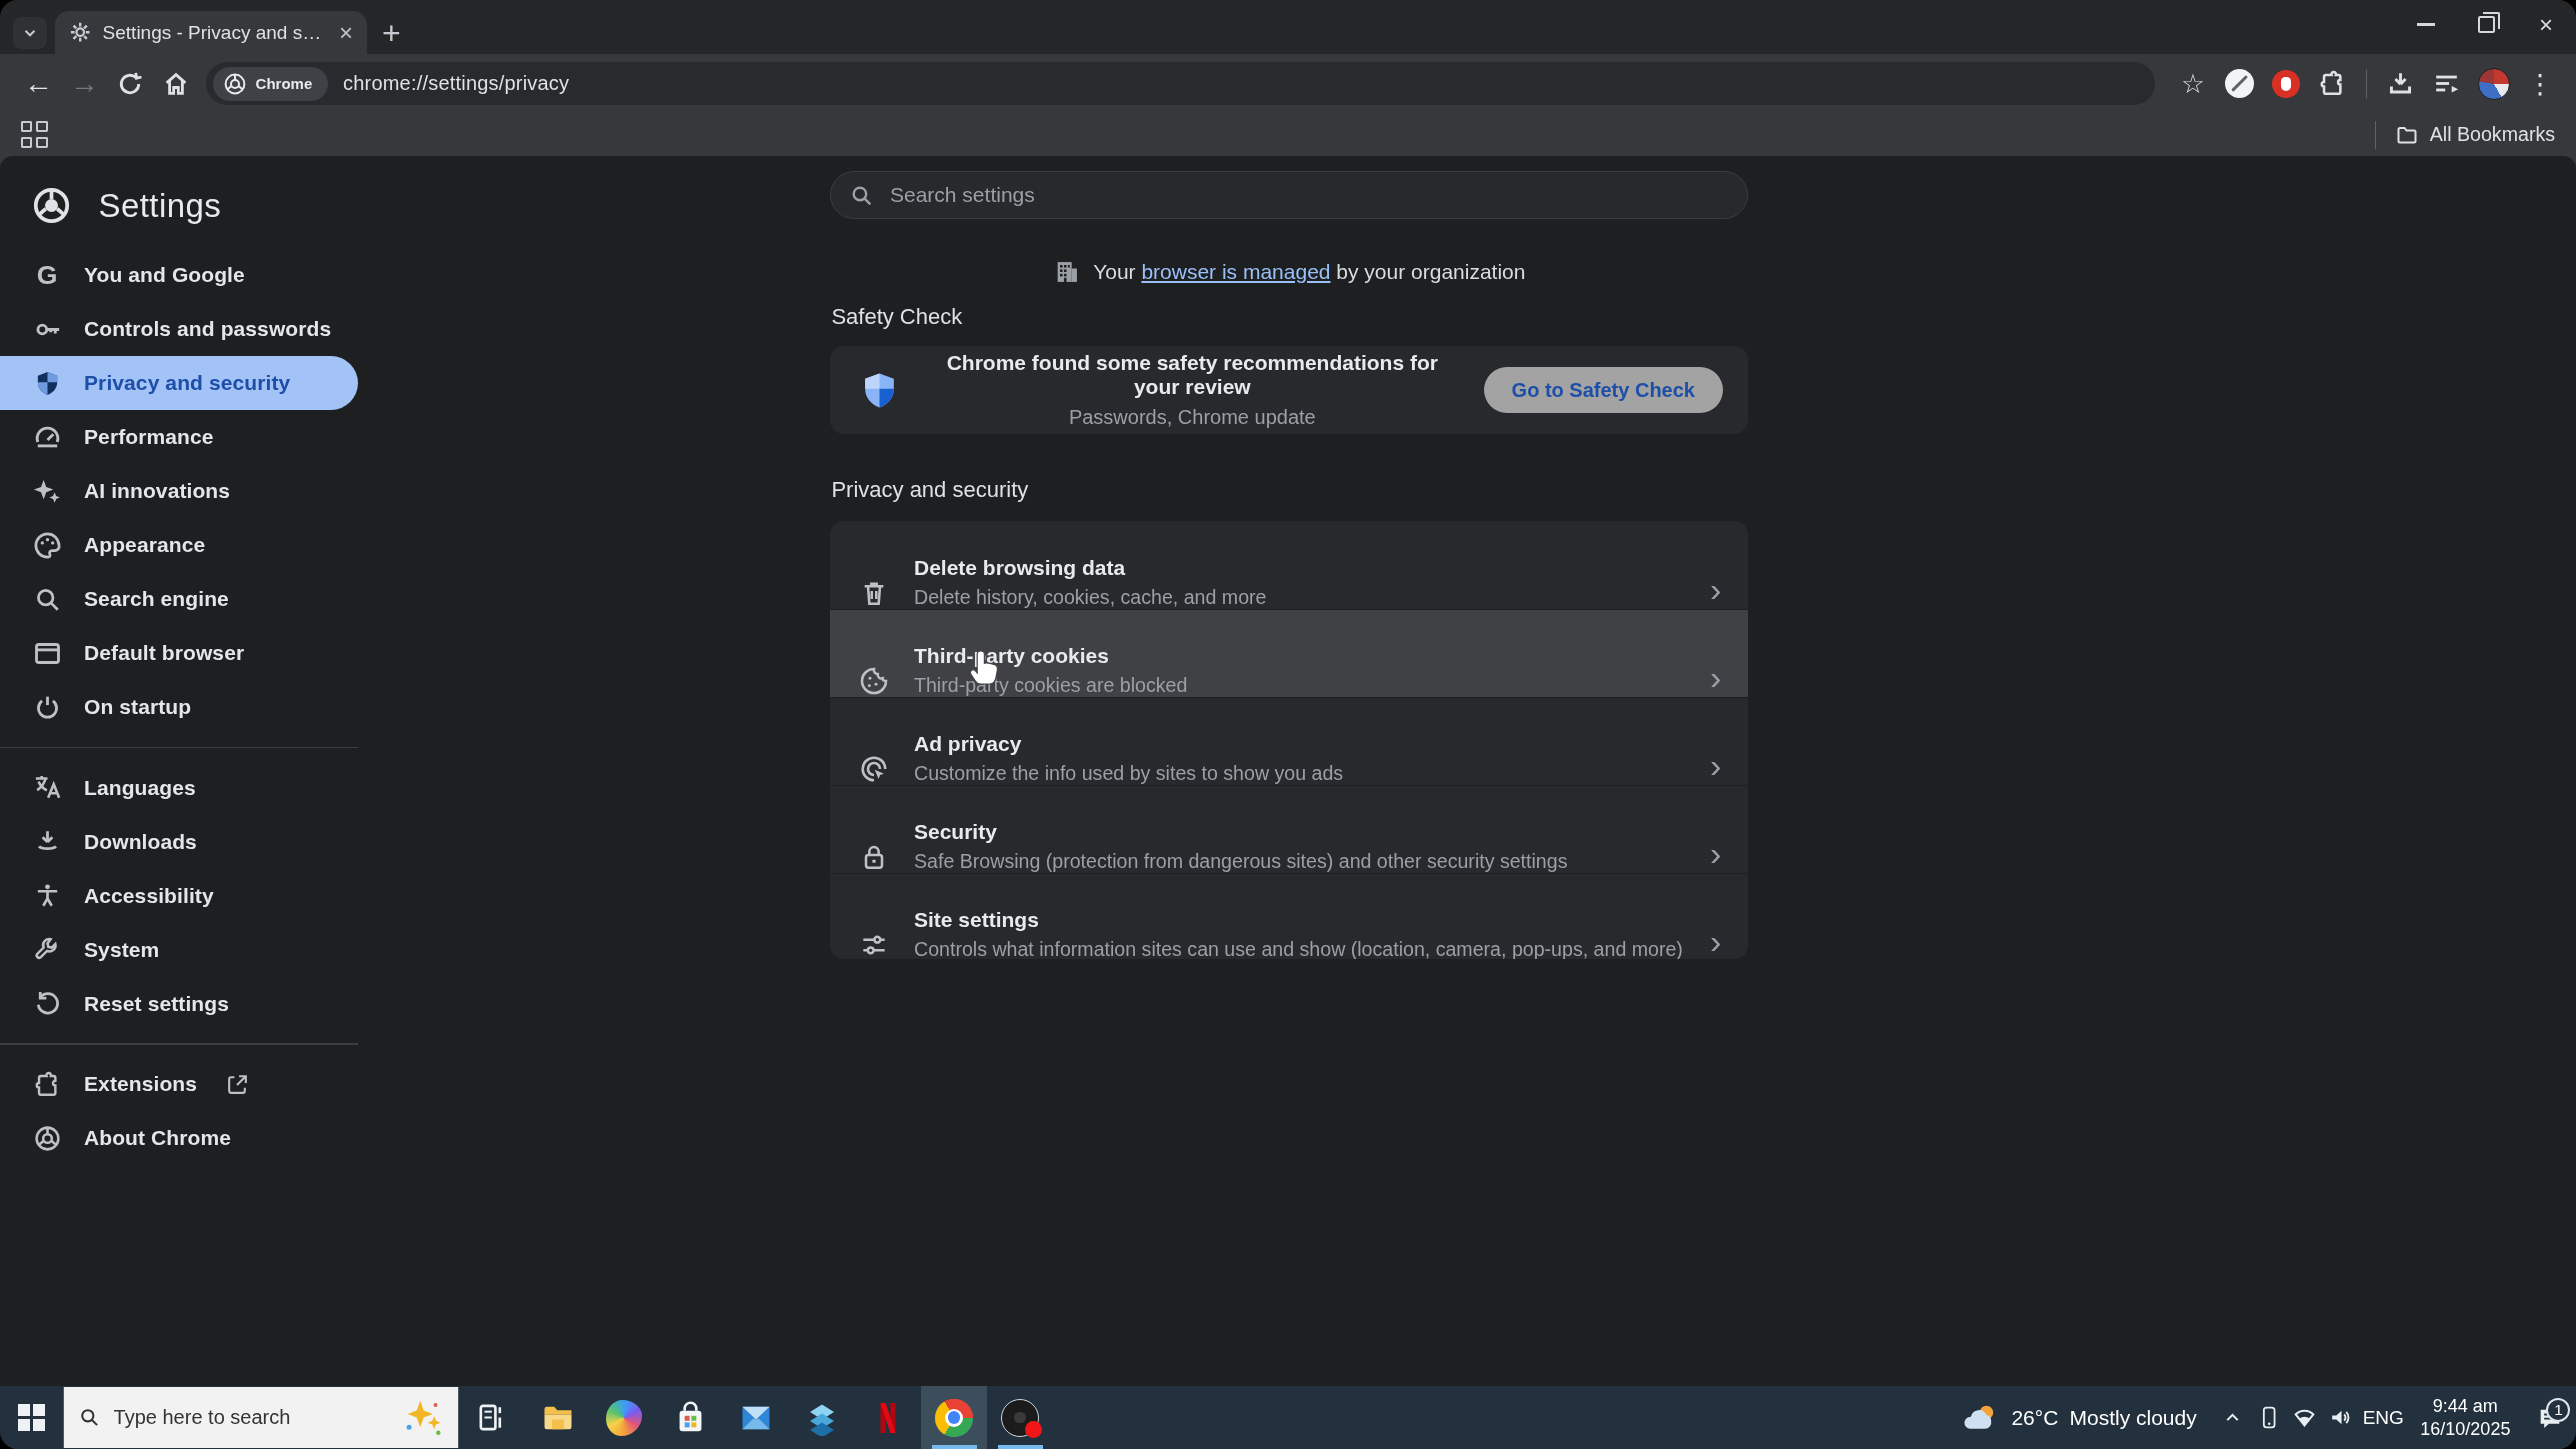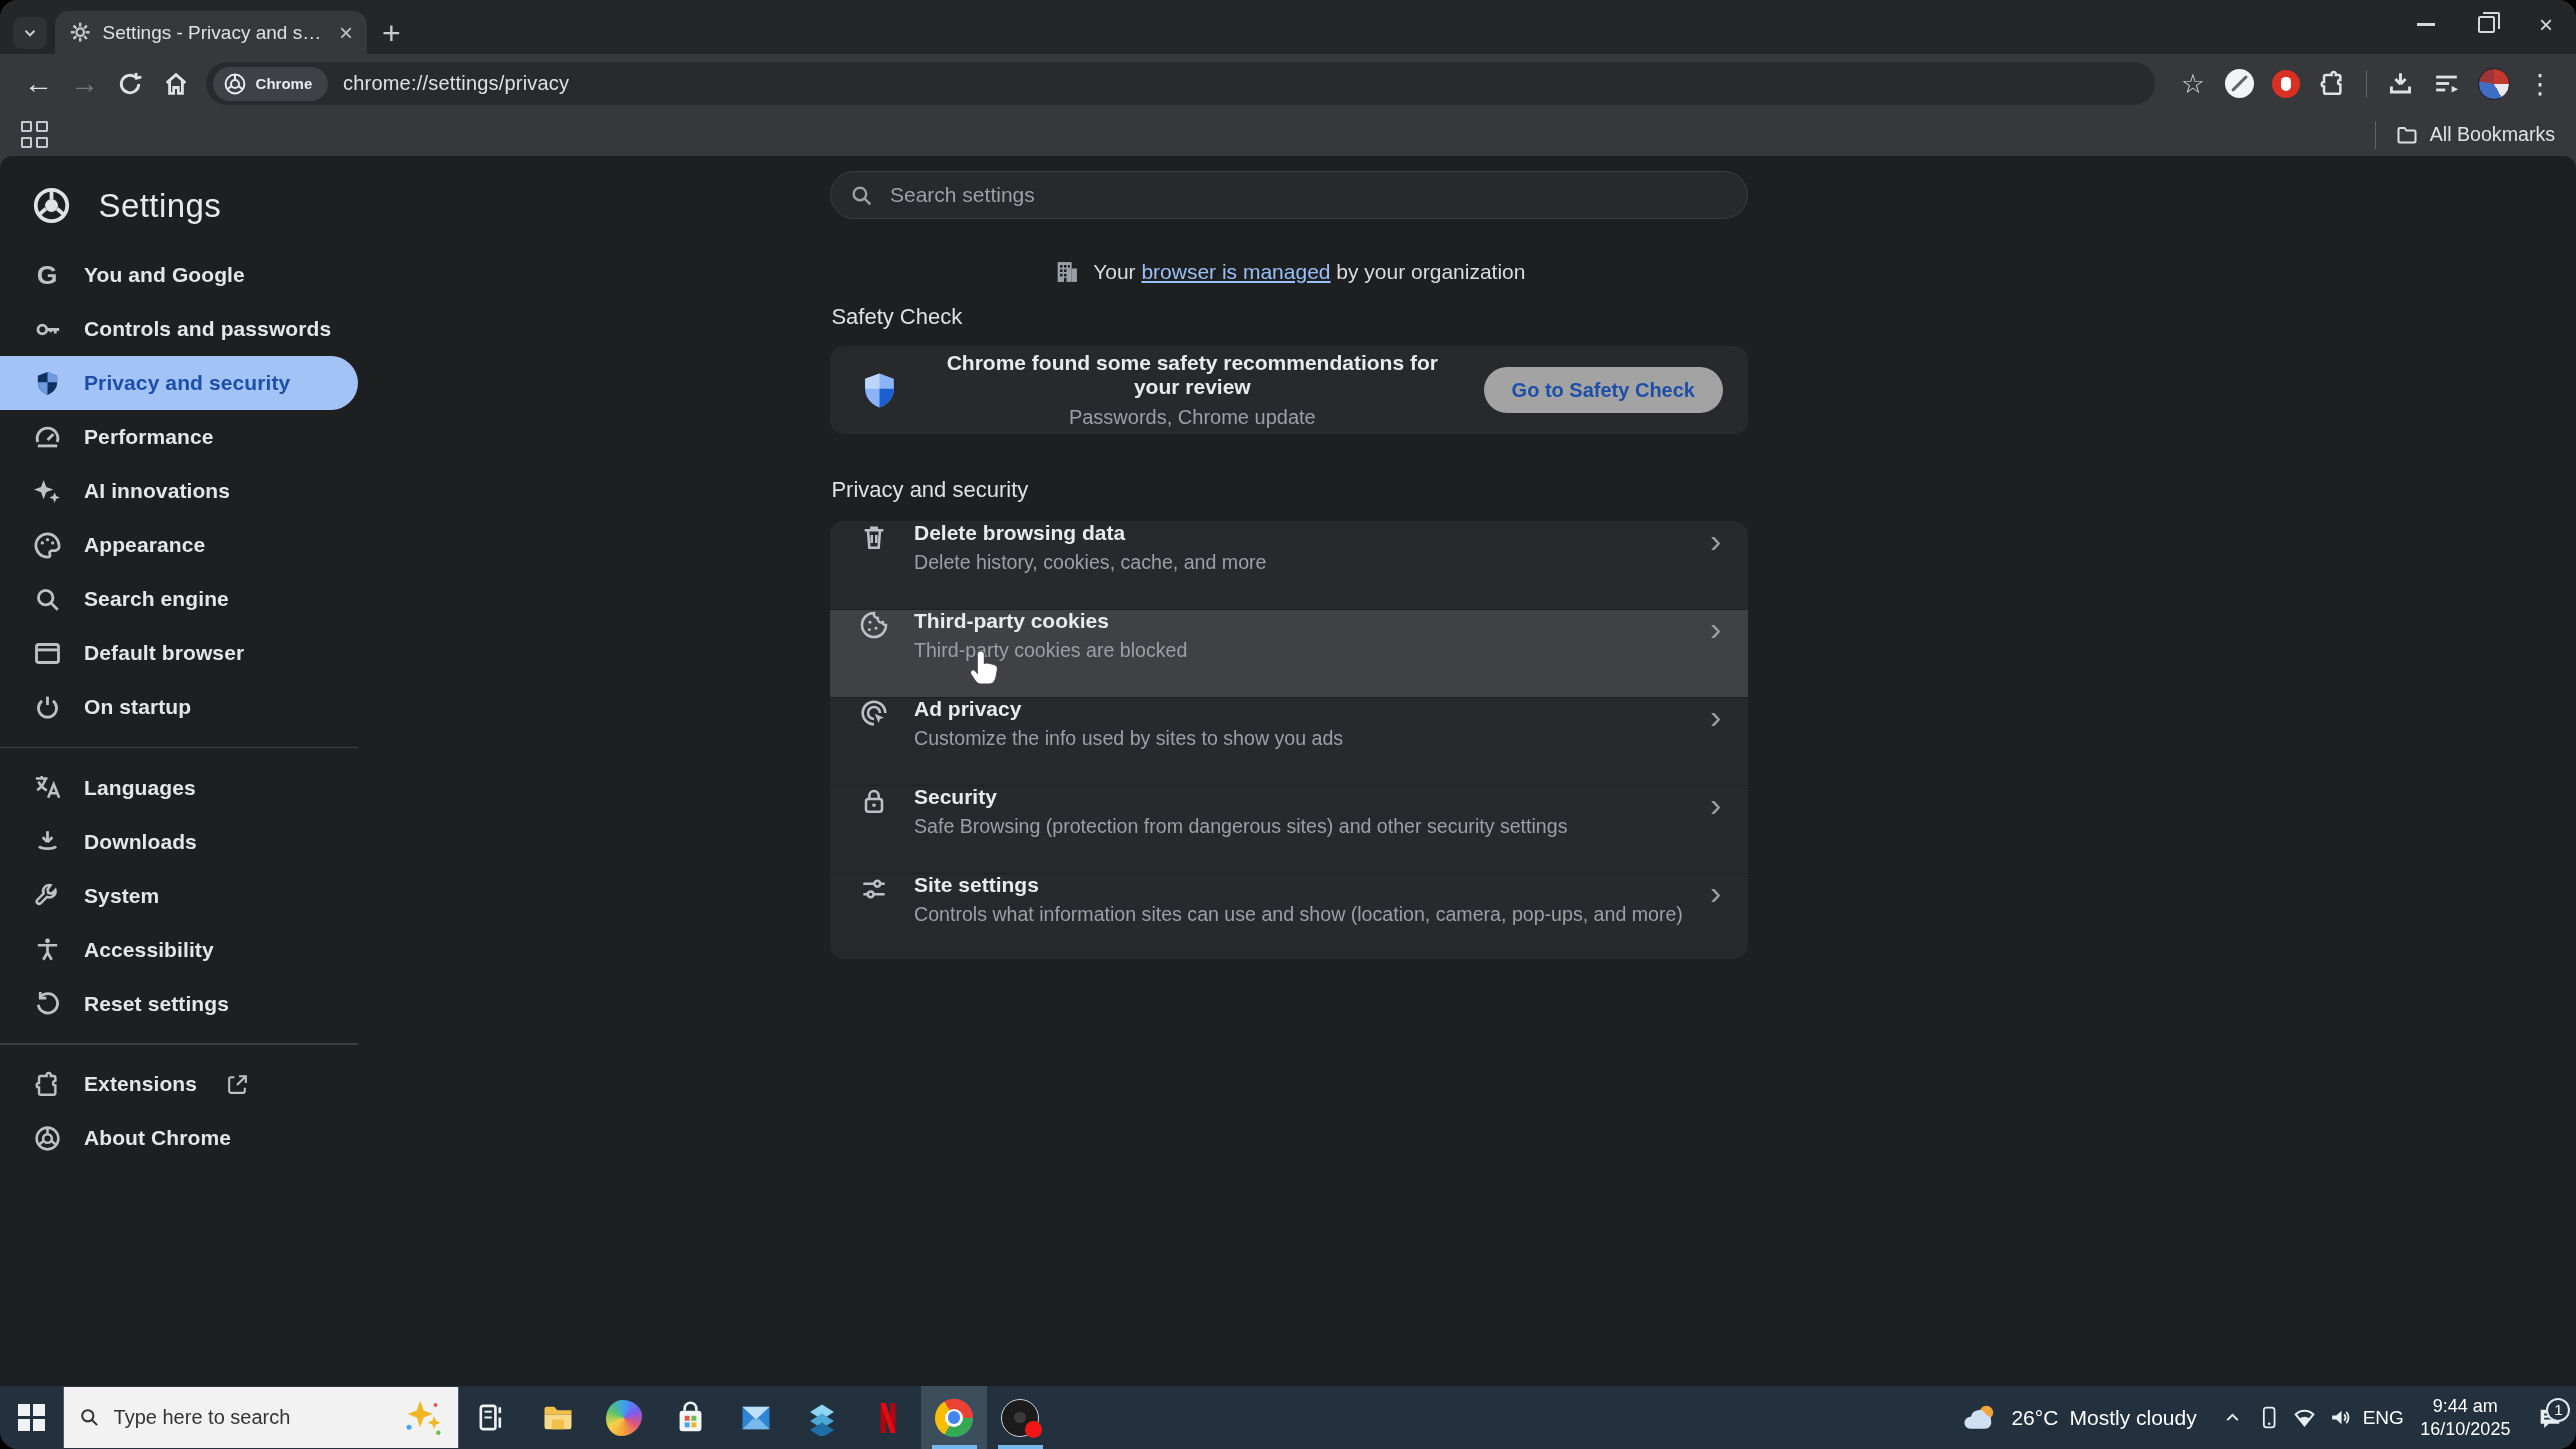--- a/index.html
+++ b/index.html
@@ -75,21 +75,21 @@
   .h-safety{top:148px;}
   .h-privacy{top:321px;}
   .card{position:absolute;left:0;width:918px;background:#28292c;border-radius:14px;}
   .card-safety{top:190px;height:88px;display:flex;align-items:center;padding:0 25px 0 28px;gap:25px;}
   .sc-text{flex:1;text-align:center;}
   .sc-title{color:#e8eaed;font-size:21px;font-weight:700;margin-bottom:7px;}
   .sc-sub{color:#9aa0a6;font-size:20px;}
   .tonalbtn{height:46px;padding:0 28px;border-radius:23px;background:#a3a3a3;color:#1d4fa8;font-size:20px;font-weight:700;
     display:flex;align-items:center;border:none;}
   .card-privacy{top:365px;height:438px;overflow:hidden;}
-  .prow{height:88px;display:flex;align-items:flex-start;padding:0 21px 0 28px;gap:24px;position:relative;}
+  .prow{height:88px;display:flex;align-items:flex-end;padding:0 21px 0 28px;gap:24px;position:relative;}
   .prow + .prow:before{content:"";position:absolute;left:0;right:0;top:0;height:0.7px;background:#1e1f21;}
   .prow.hovered{background:#404145;}
   .pr-text{flex:1;}
   .pr-title{color:#e8eaed;font-size:21px;font-weight:600;margin-bottom:6.3px;}
   .pr-sub{color:#9aa0a6;font-size:19.6px;}
   .chev{color:#9aa0a6;font-size:34px;font-weight:400;padding-right:5.6px;}
 
   .cursor{position:absolute;left:967px;top:645px;width:36px;height:42px;z-index:50;}
 
   
@@ -360,34 +360,34 @@
                   <path d="M12 3.5 v9 m0 0 l-4-4 m4 4 l4-4" fill="none" stroke="#bdc1c6" stroke-width="2.3"></path>
                   <path d="M5 16 c2 2.5 12 2.5 14 0" fill="none" stroke="#bdc1c6" stroke-width="2.3"></path>
                 </svg>
           </span>
           <span class="slabel">Downloads</span>
         </div>
 
         <div class="sitem">
           <span class="sic">
             <svg width="29" height="29" viewBox="0 0 24 24">
-                  <path d="M14.5 3.5 a5 5 0 0 0-5.7 6.9 L3.5 15.7 a2 2 0 0 0 2.8 2.8 l5.3-5.3 a5 5 0 0 0 6.9-5.7 l-3 3 -2.8-.7 -.7-2.8 z" fill="none" stroke="#bdc1c6" stroke-width="2.1"></path>
-                </svg>
-          </span>
-          <span class="slabel">System</span>
-        </div>
-
-        <div class="sitem">
-          <span class="sic">
-            <svg width="29" height="29" viewBox="0 0 24 24">
                   <circle cx="12" cy="4.8" r="2" fill="#bdc1c6"></circle>
                   <path d="M4 8.5 h16 M12 8.5 v6 m0 0 l-3.5 6 m3.5-6 l3.5 6" fill="none" stroke="#bdc1c6" stroke-width="2.2"></path>
                 </svg>
           </span>
           <span class="slabel">Accessibility</span>
+        </div>
+
+        <div class="sitem">
+          <span class="sic">
+            <svg width="29" height="29" viewBox="0 0 24 24">
+                  <path d="M14.5 3.5 a5 5 0 0 0-5.7 6.9 L3.5 15.7 a2 2 0 0 0 2.8 2.8 l5.3-5.3 a5 5 0 0 0 6.9-5.7 l-3 3 -2.8-.7 -.7-2.8 z" fill="none" stroke="#bdc1c6" stroke-width="2.1"></path>
+                </svg>
+          </span>
+          <span class="slabel">System</span>
         </div>
 
         <div class="sitem">
           <span class="sic">
             <svg width="29" height="29" viewBox="0 0 24 24">
                   <path d="M6 7 a8 8 0 1 1-1.6 6" fill="none" stroke="#bdc1c6" stroke-width="2.3"></path>
                   <polyline points="6,2.5 6,7.5 11,7.5" fill="none" stroke="#bdc1c6" stroke-width="2.3"></polyline>
                 </svg>
           </span>
           <span class="slabel">Reset settings</span>

